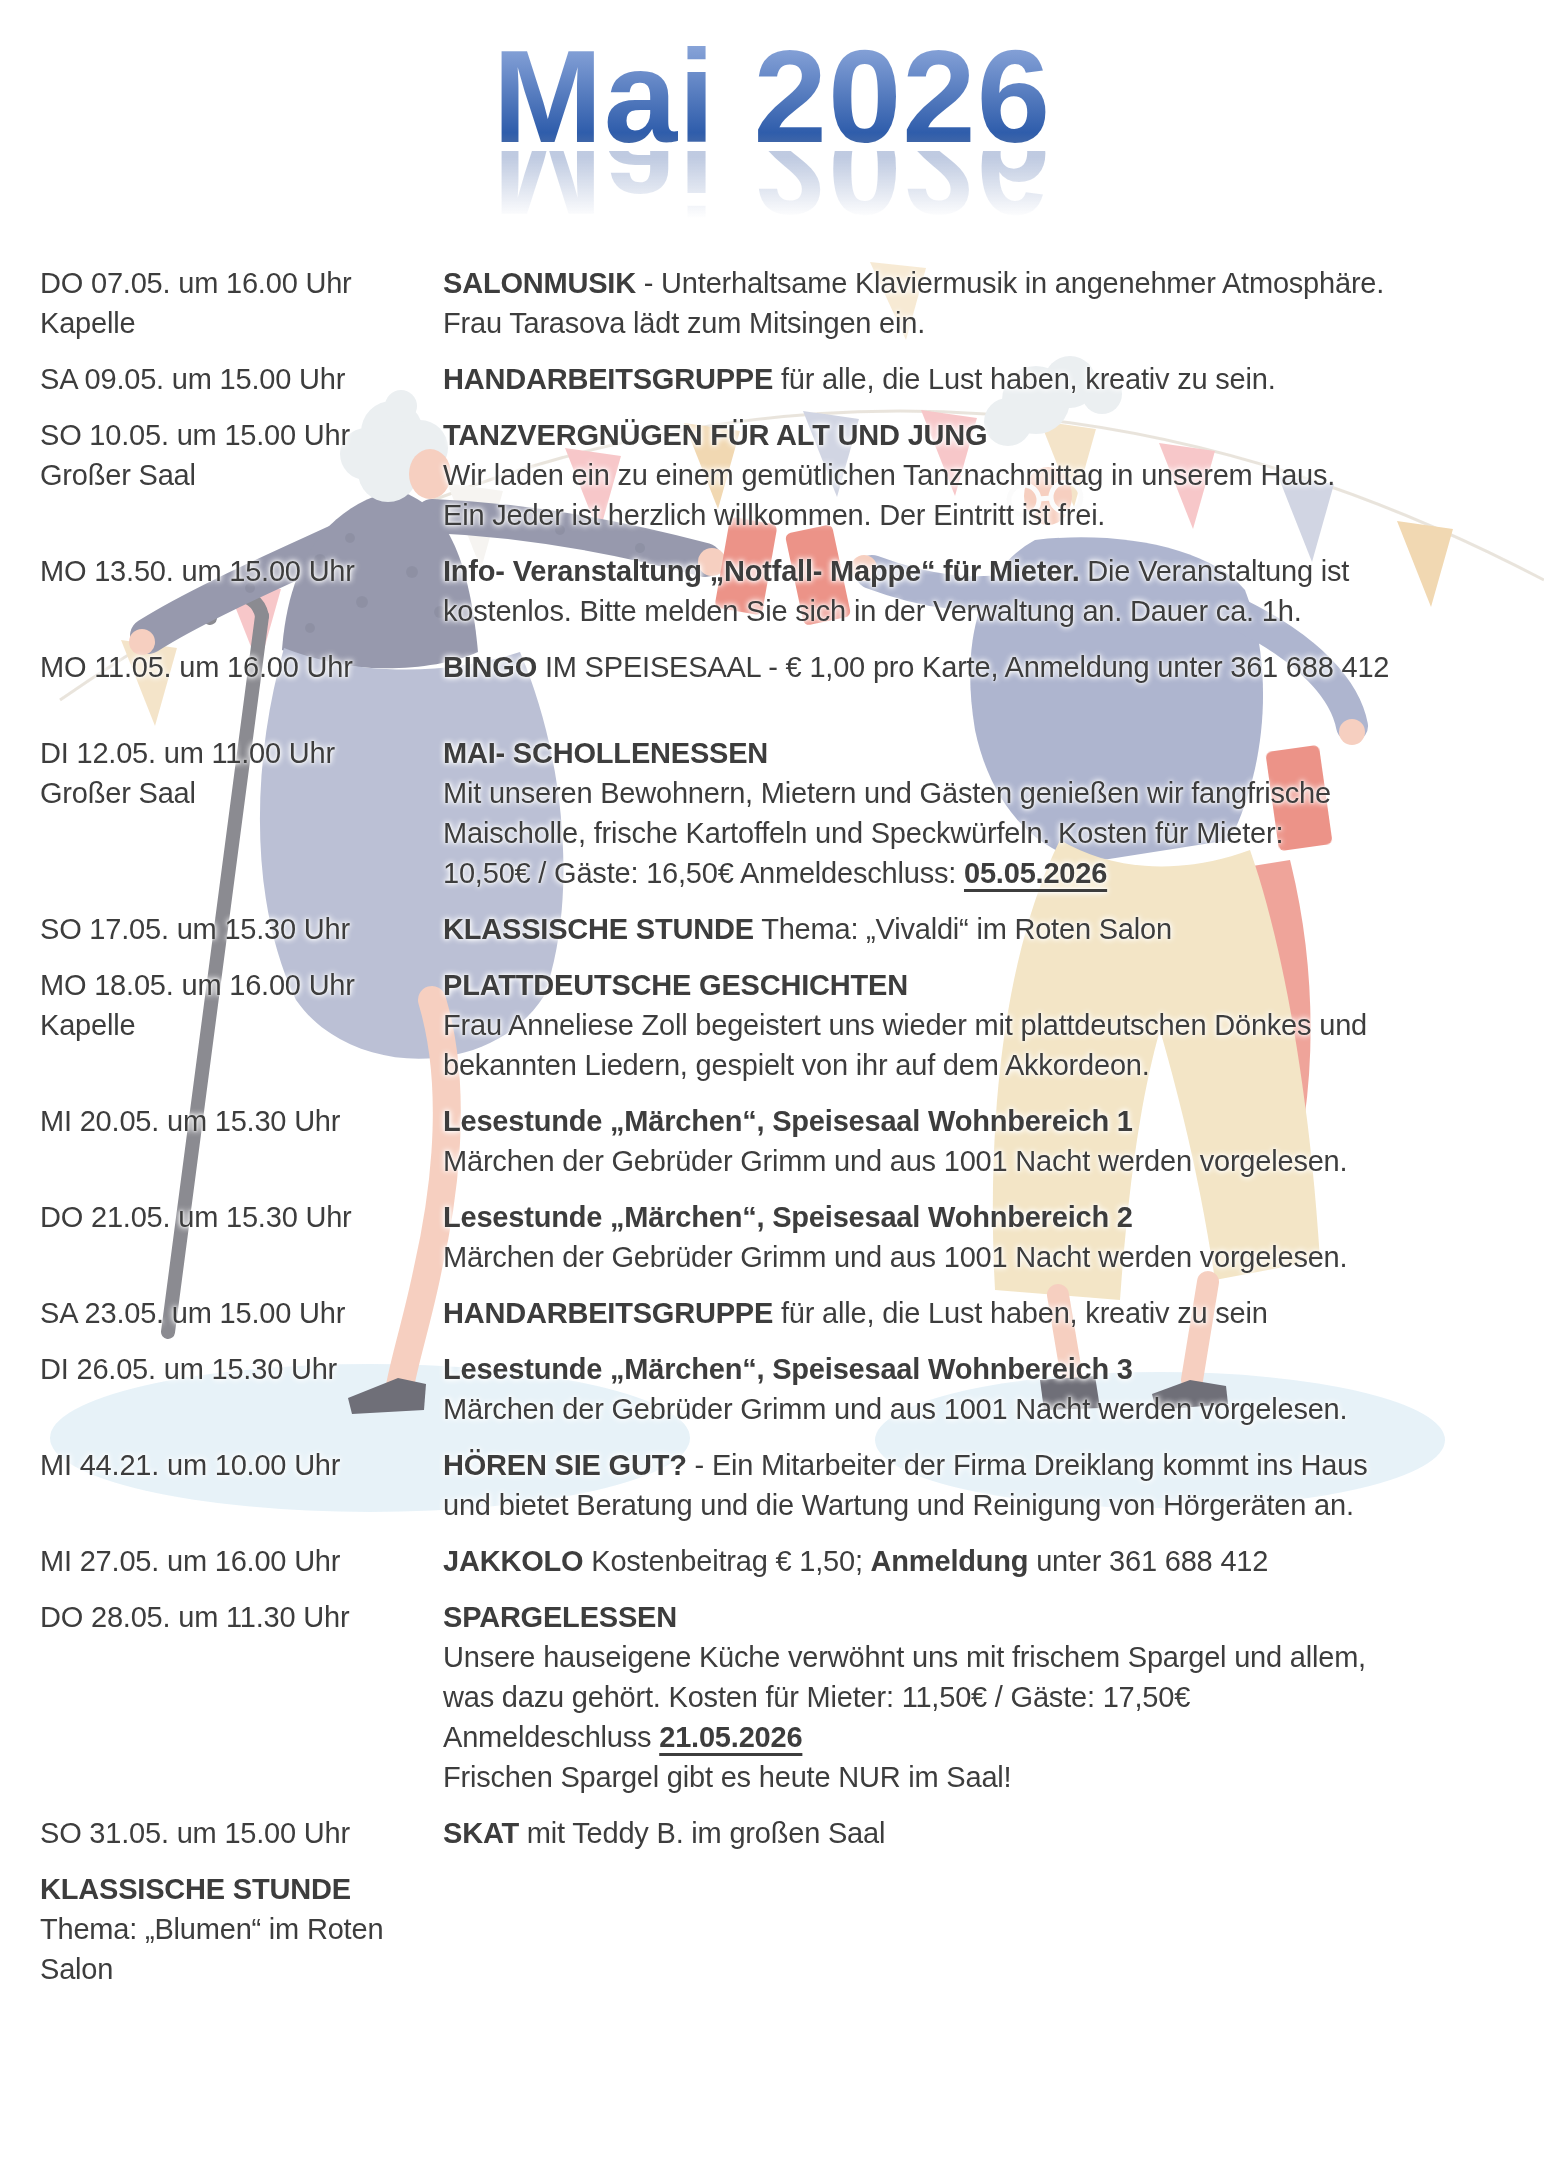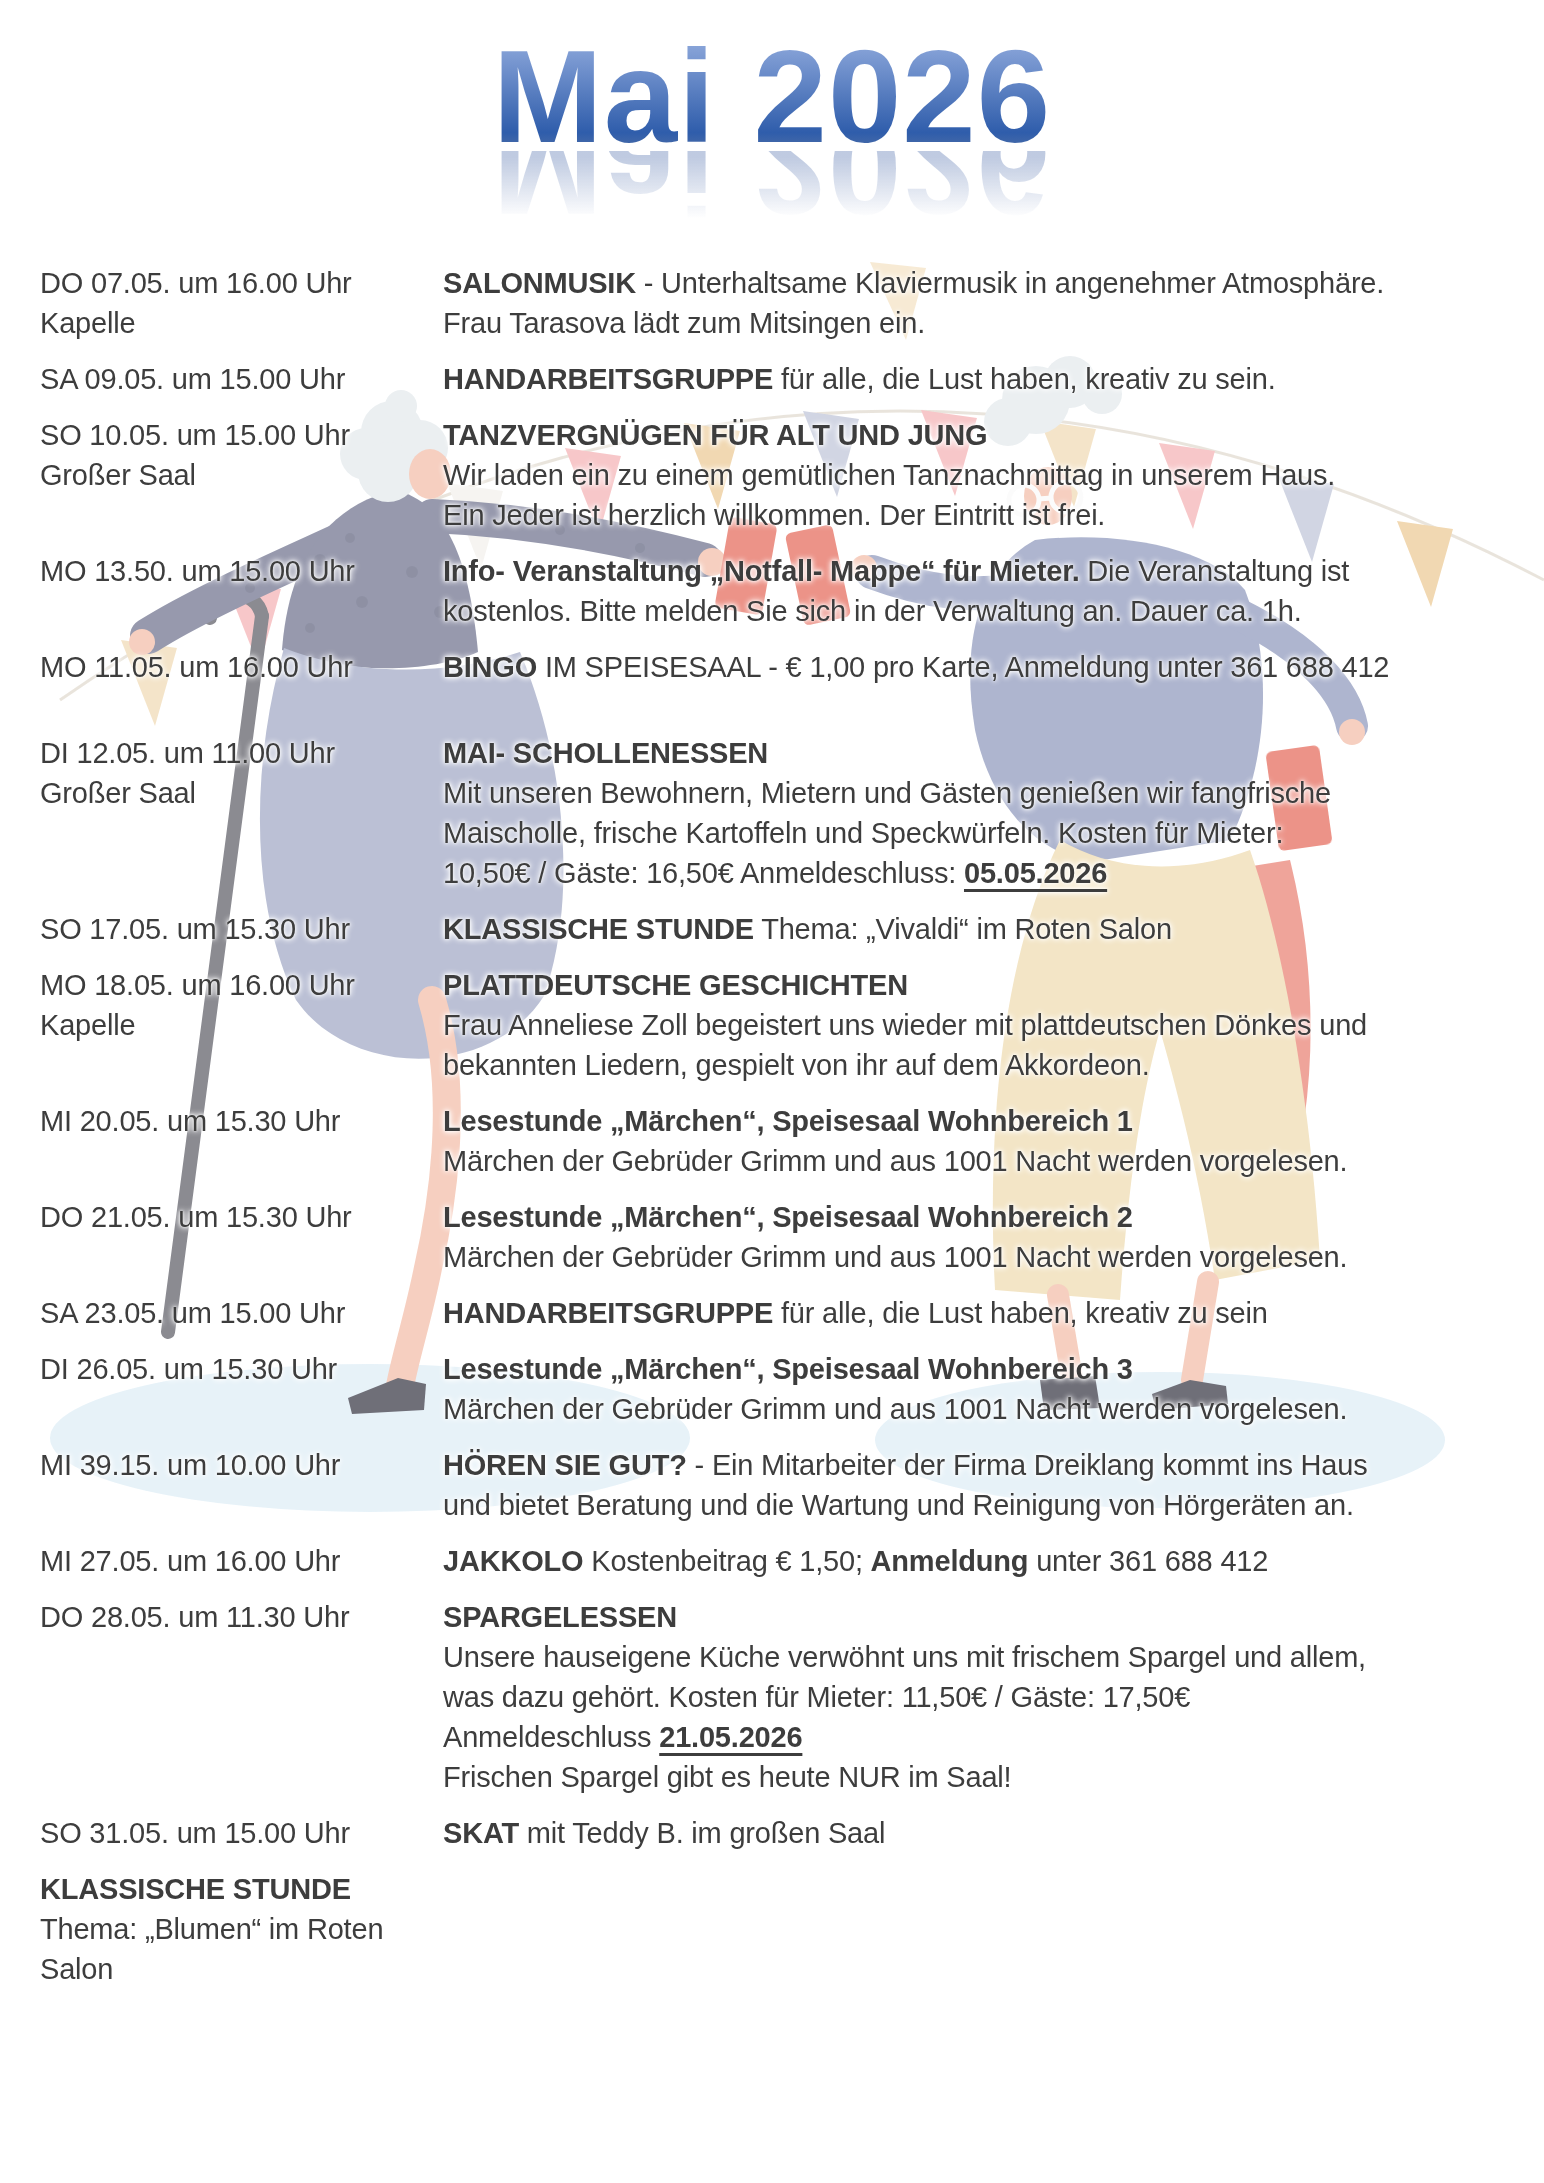--- a/index.html
+++ b/index.html
@@ -229,21 +229,21 @@
         <div class="event">
           <div class="date">SA 23.05. um 15.00 Uhr</div>
           <div class="desc"><span class="b ">HANDARBEITSGRUPPE</span><span class=""> für alle, die Lust haben, kreativ zu sein</span></div>
         </div>
         <div class="event">
           <div class="date">DI 26.05. um 15.30 Uhr</div>
           <div class="desc"><span class="b ">Lesestunde „Märchen“, Speisesaal Wohnbereich 3</span><span class="">
 Märchen der Gebrüder Grimm und aus 1001 Nacht werden vorgelesen.</span></div>
         </div>
         <div class="event">
-          <div class="date">MI 39.15. um 10.00 Uhr</div>
+          <div class="date">MI 44.21. um 10.00 Uhr</div>
           <div class="desc"><span class="b ">HÖREN SIE GUT?</span><span class=""> - Ein Mitarbeiter der Firma Dreiklang kommt ins Haus
 und bietet Beratung und die Wartung und Reinigung von Hörgeräten an.</span></div>
         </div>
         <div class="event">
           <div class="date">MI 27.05. um 16.00 Uhr</div>
           <div class="desc"><span class="b ">JAKKOLO</span><span class=""> Kostenbeitrag € 1,50; </span><span class="b ">Anmeldung</span><span class=""> unter 361 688 412</span></div>
         </div>
         <div class="event">
           <div class="date">DO 28.05. um 11.30 Uhr</div>
           <div class="desc"><span class="b ">SPARGELESSEN</span><span class="">

